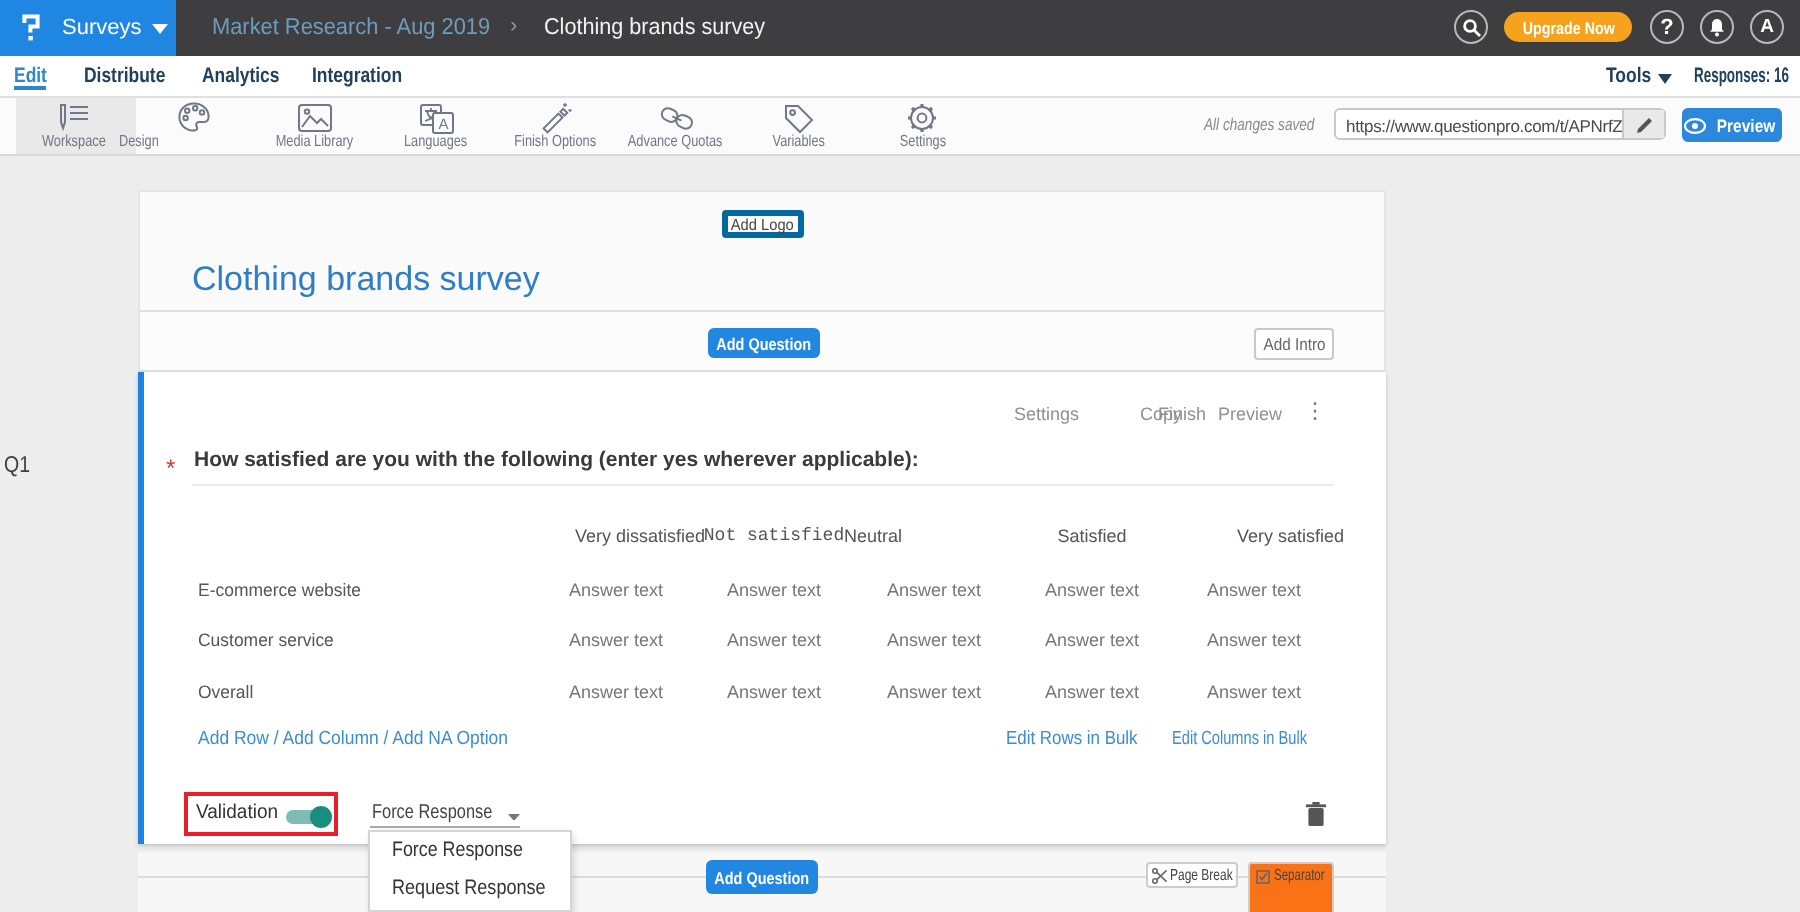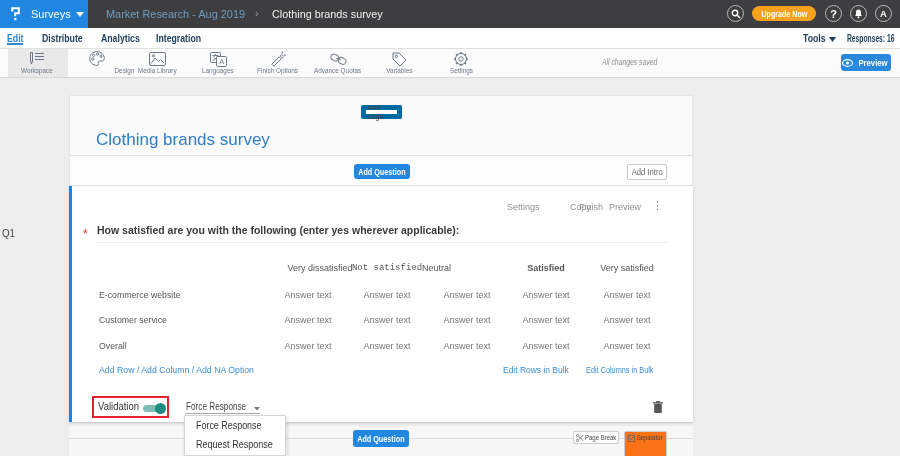--- a/index.html
+++ b/index.html
@@ -105,33 +105,41 @@
   <svg class="abs" style="left:392px;top:3px;" width="15" height="15" viewBox="0 0 15 15" fill="none" stroke="#6f7888" stroke-width="1">
     <path d="M1 1 L7 1 L14 8 L8 14 L1 7 Z"></path>
       <circle cx="4.3" cy="4.3" r="1.2"></circle>
   </svg>
   <svg class="abs" style="left:453px;top:2px;" width="16" height="16" viewBox="0 0 16 16" fill="none" stroke="#6f7888" stroke-width="1">
     <circle cx="8" cy="8" r="5.5"></circle>
       <circle cx="8" cy="8" r="2.2"></circle>
     <path d="M8 1 L8 3 M8 13 L8 15 M1 8 L3 8 M13 8 L15 8 M3 3 L4.5 4.5 M11.5 11.5 L13 13 M13 3 L11.5 4.5 M4.5 11.5 L3 13" stroke-width="1.6"></path>
   </svg>
   <span class="abs sx" style="left:602px;top:8px;font-size:8.5px;font-style:italic;color:#8a8a8a;transform:scaleX(0.8);">All changes saved</span>
+  <div class="abs" style="left:667px;top:5px;width:166px;height:16px;background:#fff;border:1px solid #c9c9c9;border-radius:3px;">
+    <span class="abs" style="left:5px;top:3px;font-size:8.5px;letter-spacing:-0.15px;color:#4a4a4a;">https://www.questionpro.com/t/APNrfZ</span>
+    <div class="abs ctr" style="right:0;top:0;width:21px;height:14px;background:#e9e9e9;border-left:1px solid #c9c9c9;">
+      <svg width="9" height="9" viewBox="0 0 9 9">
+          <path d="M0.5 8.5 L1 6.5 L6.5 1 L8 2.5 L2.5 8 Z" fill="#555"></path>
+        </svg>
+    </div>
+  </div>
   <div class="abs ctr" style="left:841px;top:5px;width:50px;height:17px;background:#2a88dd;border-radius:3px;">
     <svg width="11" height="8" viewBox="0 0 11 8" style="margin-right:3px;">
         <ellipse cx="5.5" cy="4" rx="5" ry="3.4" fill="none" stroke="#fff" stroke-width="1.1"></ellipse>
         <circle cx="5.5" cy="4" r="1.5" fill="#fff"></circle>
       </svg>
     <span class="sxc" style="font-size:9px;font-weight:bold;color:#fff;transform:scaleX(0.86);">Preview</span>
   </div>
 </div>
 
 <span class="abs sx" style="left:1.5px;top:227px;font-size:11.5px;color:#3f3f3f;transform:scaleX(0.85);">Q1</span>
 
 <div class="abs" style="left:69px;top:95px;width:624px;height:61px;background:#fafafa;border:1px solid #e5e5e5;border-bottom:1px solid #e0e0e0;">
-  <div class="abs ctr" style="left:291px;top:9px;width:41px;height:14px;background:#fff;border:5px solid #0369a1;border-radius:2px;">
+  <div class="abs ctr" style="left:291px;top:9px;width:41px;height:14px;background:#fff;border:3px solid #0369a1;border-radius:2px;">
     <span class="sxc" style="font-size:8px;color:#444;transform:scaleX(0.92);">Add Logo</span>
   </div>
   <span class="abs" style="left:26px;top:34px;font-size:17px;color:#2e7ec7;">Clothing brands survey</span>
 </div>
 
 <div class="abs" style="left:69px;top:156px;width:624px;height:30px;background:#fcfcfc;border-left:1px solid #e5e5e5;border-right:1px solid #e5e5e5;border-bottom:1px solid #e0e0e0;">
   <div class="abs ctr" style="left:284px;top:8px;width:56px;height:15px;background:#2187e0;border-radius:3px;">
     <span class="sxc" style="font-size:8.5px;font-weight:bold;color:#fff;transform:scaleX(0.85);">Add Question</span>
   </div>
   <div class="abs ctr" style="left:557px;top:8px;width:40px;height:16px;background:#fff;border:1px solid #c9c9c9;border-radius:2px;">
@@ -147,22 +155,22 @@
 <span class="abs" style="left:652px;top:199px;font-size:11px;color:#777;">⋮</span>
 
 <span class="abs" style="left:83px;top:227px;font-size:12px;color:#e0302f;">*</span>
 <span class="abs" style="left:97px;top:224px;font-size:10.5px;font-weight:bold;color:#3a3a3a;">How satisfied are you with the following (enter yes wherever applicable):</span>
 <div class="abs" style="left:96px;top:242px;width:571px;height:1px;background:#ececec;"></div>
 
 <div id="tbl">
     <div class="abs" style="left:263px;top:263px;width:90px;text-align:center;font-size:9px;color:#555;"><span class="sxc" style="white-space:nowrap;margin-left:24px;">Very dissatisfied</span></div>
     <div class="abs" style="left:342px;top:263px;width:90px;text-align:center;font-size:9px;color:#555;font-family:Liberation Mono, monospace;"><span class="sxc" style="white-space:nowrap;">Not satisfied</span></div>
     <div class="abs" style="left:422px;top:263px;width:90px;text-align:left;font-size:9px;color:#555;"><span class="sxc" style="white-space:nowrap;">Neutral</span></div>
-    <div class="abs" style="left:501px;top:263px;width:90px;text-align:center;font-size:9px;color:#555;"><span class="sxc" style="white-space:nowrap;font-weight:bold;">Satisfied</span></div>
-    <div class="abs" style="left:582px;top:263px;width:90px;text-align:center;font-size:9px;color:#555;"><span class="sxc" style="white-space:nowrap;">Very satisfied</span></div>
+    <div class="abs" style="left:501px;top:263px;width:90px;text-align:center;font-size:9px;color:#555;"><span class="sxc" style="white-space:nowrap;">Satisfied</span></div>
+    <div class="abs" style="left:582px;top:263px;width:90px;text-align:right;font-size:9px;color:#555;"><span class="sxc" style="white-space:nowrap;">Very satisfied</span></div>
     <span class="abs sx" style="left:99px;top:290px;font-size:9px;color:#555;transform:scaleX(0.97);">E-commerce website</span>
     <span class="abs" style="left:263px;top:290px;width:90px;text-align:center;font-size:9px;color:#777;">Answer text</span>
     <span class="abs" style="left:342px;top:290px;width:90px;text-align:center;font-size:9px;color:#777;">Answer text</span>
     <span class="abs" style="left:422px;top:290px;width:90px;text-align:center;font-size:9px;color:#777;">Answer text</span>
     <span class="abs" style="left:501px;top:290px;width:90px;text-align:center;font-size:9px;color:#777;">Answer text</span>
     <span class="abs" style="left:582px;top:290px;width:90px;text-align:center;font-size:9px;color:#777;">Answer text</span>
     <span class="abs sx" style="left:99px;top:315px;font-size:9px;color:#555;transform:scaleX(0.97);">Customer service</span>
     <span class="abs" style="left:263px;top:315px;width:90px;text-align:center;font-size:9px;color:#777;">Answer text</span>
     <span class="abs" style="left:342px;top:315px;width:90px;text-align:center;font-size:9px;color:#777;">Answer text</span>
     <span class="abs" style="left:422px;top:315px;width:90px;text-align:center;font-size:9px;color:#777;">Answer text</span>
@@ -218,20 +226,20 @@
   </div>
 </div>
 
 <div class="abs" style="left:184px;top:415px;width:102px;height:41px;background:#fff;border:1px solid #d5d5d5;box-shadow:1px 2px 4px rgba(0,0,0,0.15);">
   <span class="abs sx" style="left:11px;top:3px;font-size:10.5px;color:#333;transform:scaleX(0.85);white-space:nowrap;">Force Response</span>
   <span class="abs sx" style="left:11px;top:21.5px;font-size:10.5px;color:#333;transform:scaleX(0.86);white-space:nowrap;">Request Response</span>
 </div>
 
 <div id="tblabels">
     <div class="abs" style="left:-3px;top:66px;width:80px;text-align:center;font-size:8px;color:#6f7888;"><span class="sxc" style="transform:scaleX(0.8);white-space:nowrap;">Workspace</span></div>
-    <div class="abs" style="left:57px;top:66px;width:80px;text-align:right;font-size:8px;color:#6f7888;"><span class="sxc" style="transform:scaleX(0.8);white-space:nowrap;">Design</span></div>
+    <div class="abs" style="left:57px;top:66px;width:80px;text-align:left;font-size:8px;color:#6f7888;"><span class="sxc" style="transform:scaleX(0.8);white-space:nowrap;">Design</span></div>
     <div class="abs" style="left:117px;top:66px;width:80px;text-align:center;font-size:8px;color:#6f7888;"><span class="sxc" style="transform:scaleX(0.8);white-space:nowrap;">Media Library</span></div>
     <div class="abs" style="left:178px;top:66px;width:80px;text-align:center;font-size:8px;color:#6f7888;"><span class="sxc" style="transform:scaleX(0.8);white-space:nowrap;">Languages</span></div>
     <div class="abs" style="left:238px;top:66px;width:80px;text-align:center;font-size:8px;color:#6f7888;"><span class="sxc" style="transform:scaleX(0.8);white-space:nowrap;">Finish Options</span></div>
     <div class="abs" style="left:298px;top:66px;width:80px;text-align:center;font-size:8px;color:#6f7888;"><span class="sxc" style="transform:scaleX(0.8);white-space:nowrap;">Advance Quotas</span></div>
     <div class="abs" style="left:359px;top:66px;width:80px;text-align:center;font-size:8px;color:#6f7888;"><span class="sxc" style="transform:scaleX(0.8);white-space:nowrap;">Variables</span></div>
     <div class="abs" style="left:421px;top:66px;width:80px;text-align:center;font-size:8px;color:#6f7888;"><span class="sxc" style="transform:scaleX(0.8);white-space:nowrap;">Settings</span></div>
   </div>
 
 </body></html>

